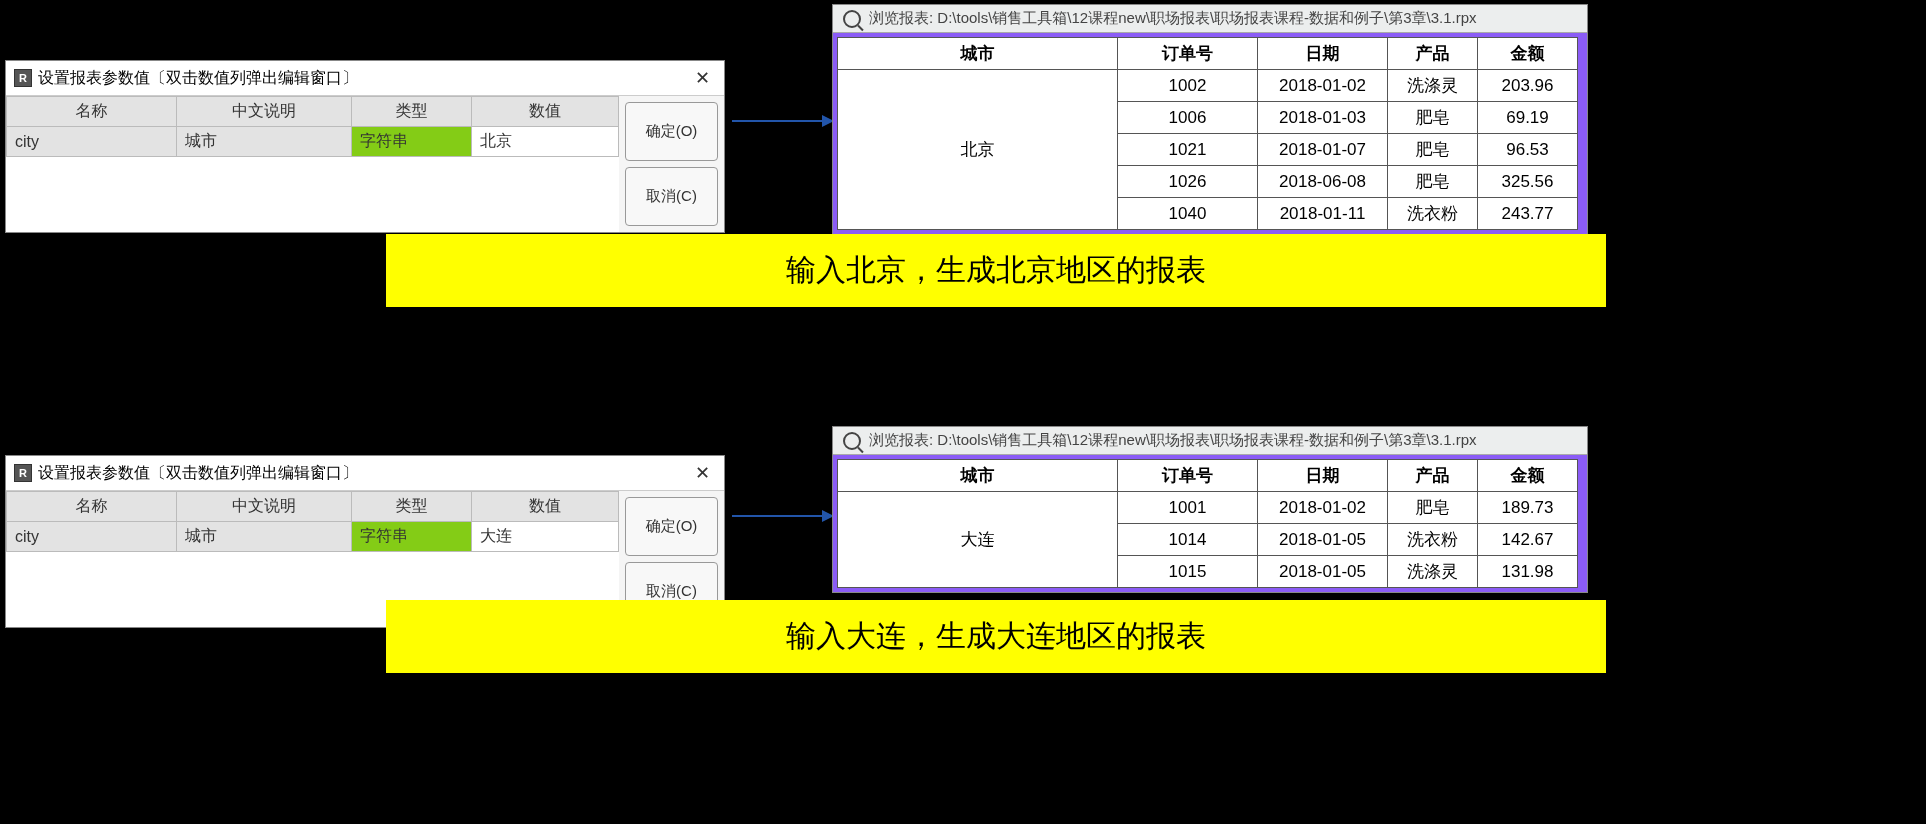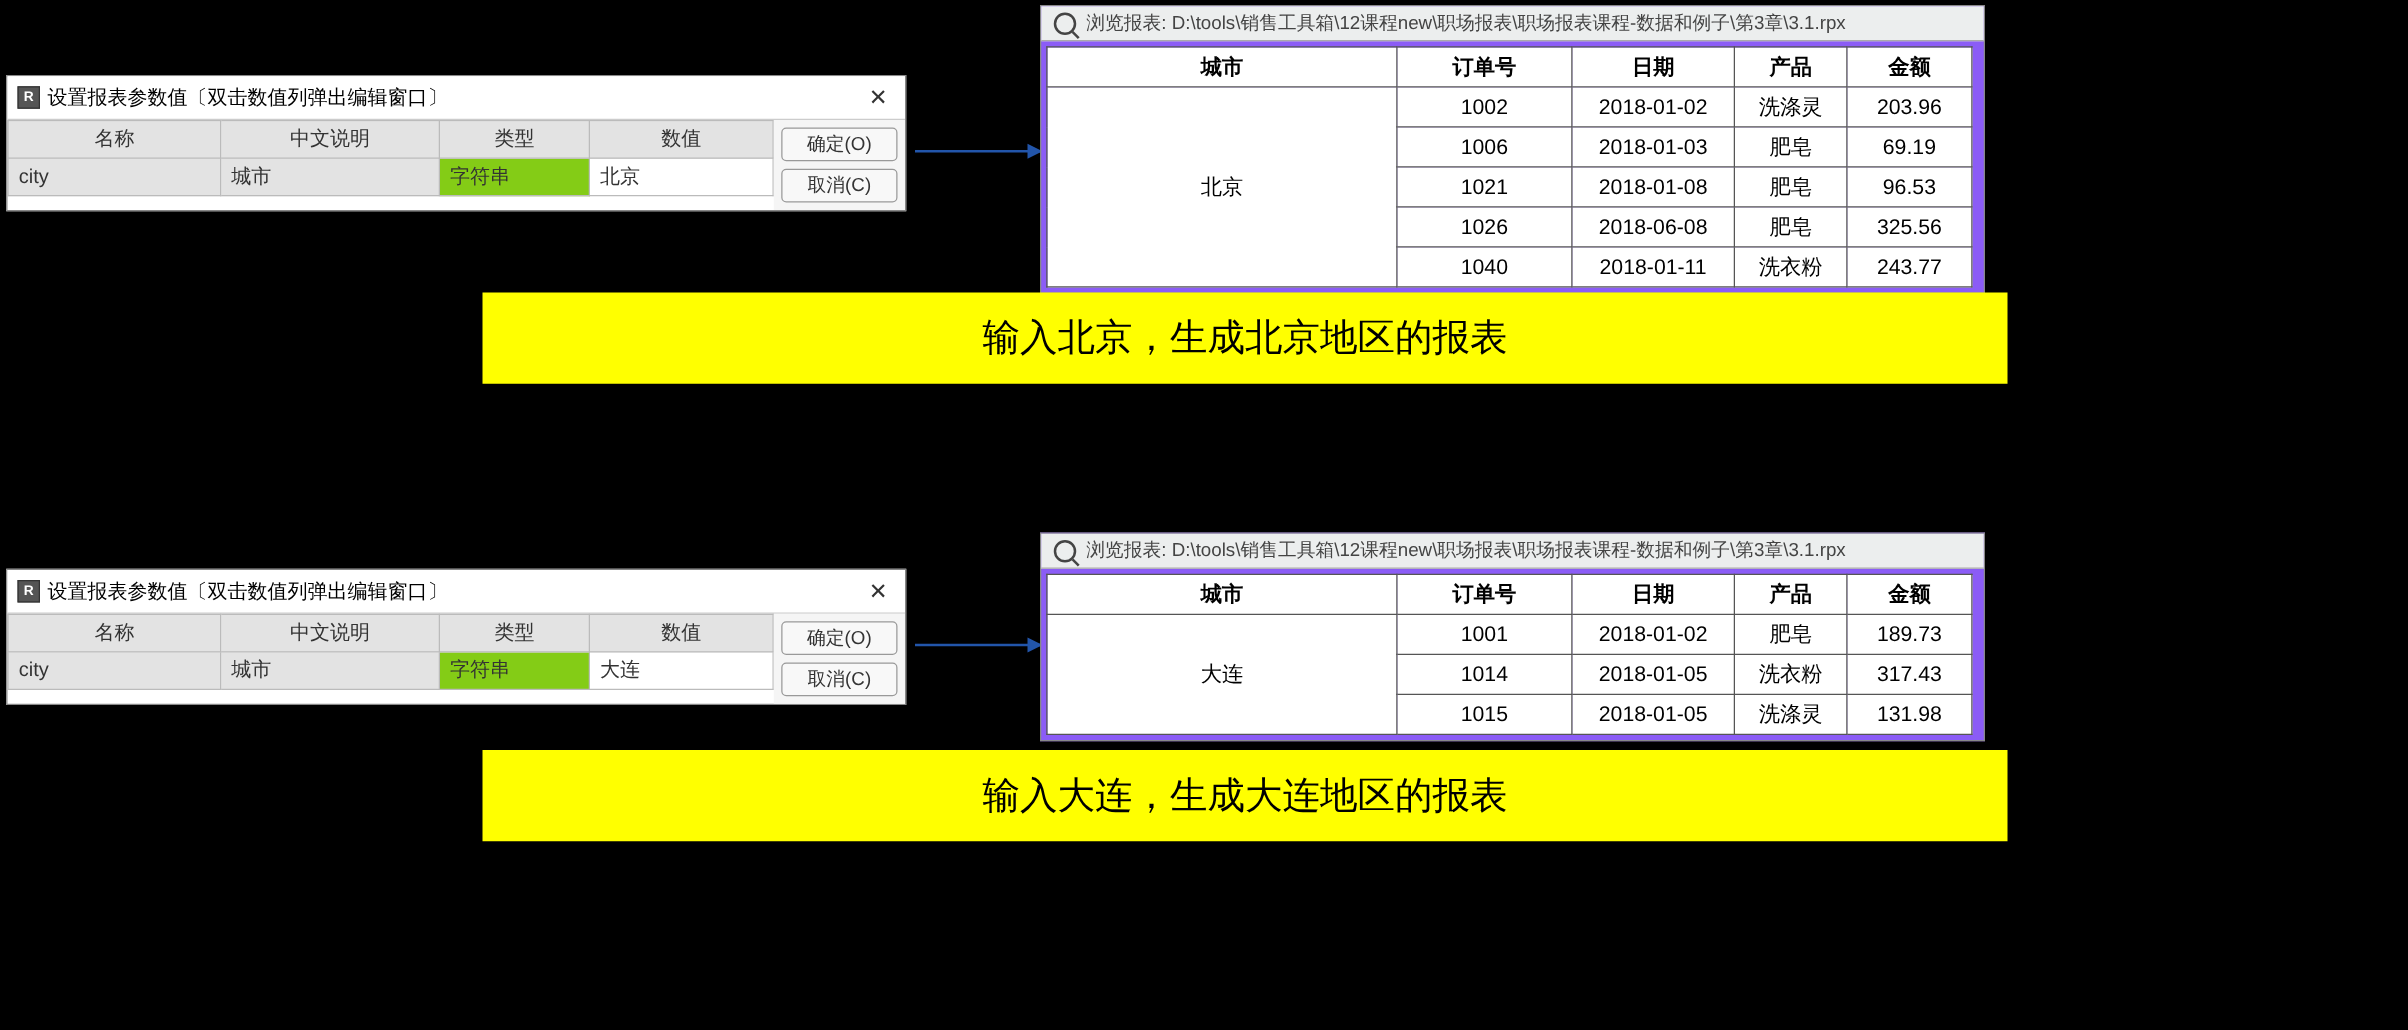--- a/index.html
+++ b/index.html
@@ -49,21 +49,21 @@
   .param-grid td.val { background:#fff; text-align:left; }
   .param-grid td.name { background:#e3e3e3; text-align:left; }
   .param-grid td.desc { background:#e3e3e3; text-align:left; }
   .param-grid td.type { background:#84cc16; text-align:left; }
   .param-buttons {
     width:105px; padding:6px; display:flex; flex-direction:column; gap:6px;
     background:#f5f5f5;
   }
   .btn {
     border:1px solid #999; border-radius:4px; background:#f8f8f8;
-    padding:3px 0; text-align:center; font-size:15px; color:#333;
+    padding:19px 0; text-align:center; font-size:15px; color:#333;
   }
   
   
   .arrow {
     position:absolute; height:2px; background:#2255aa;
   }
   .arrow::after {
     content:''; position:absolute; right:-2px; top:-5px;
     border-left:12px solid #2255aa;
     border-top:6px solid transparent;
@@ -169,21 +169,21 @@
       <td>203.96</td>
     </tr>
     <tr>
       <td>1006</td>
       <td>2018-01-03</td>
       <td>肥皂</td>
       <td>69.19</td>
     </tr>
     <tr>
       <td>1021</td>
-      <td>2018-01-08</td>
+      <td>2018-01-07</td>
       <td>肥皂</td>
       <td>96.53</td>
     </tr>
     <tr>
       <td>1026</td>
       <td>2018-06-08</td>
       <td>肥皂</td>
       <td>325.56</td>
     </tr>
     <tr>
@@ -252,21 +252,21 @@
       <td rowspan="3">大连</td>
       <td>1001</td>
       <td>2018-01-02</td>
       <td>肥皂</td>
       <td>189.73</td>
     </tr>
     <tr>
       <td>1014</td>
       <td>2018-01-05</td>
       <td>洗衣粉</td>
-      <td>317.43</td>
+      <td>142.67</td>
     </tr>
     <tr>
       <td>1015</td>
       <td>2018-01-05</td>
       <td>洗涤灵</td>
       <td>131.98</td>
     </tr>
   </tbody>
     </table>
 </div>

